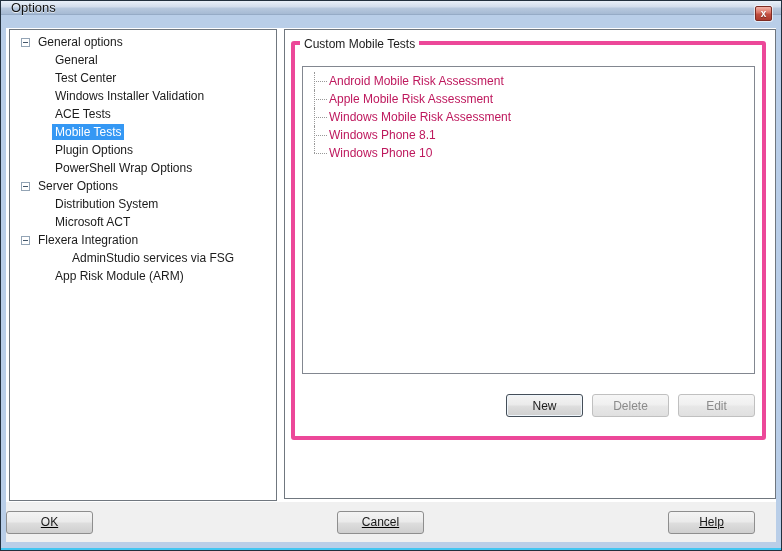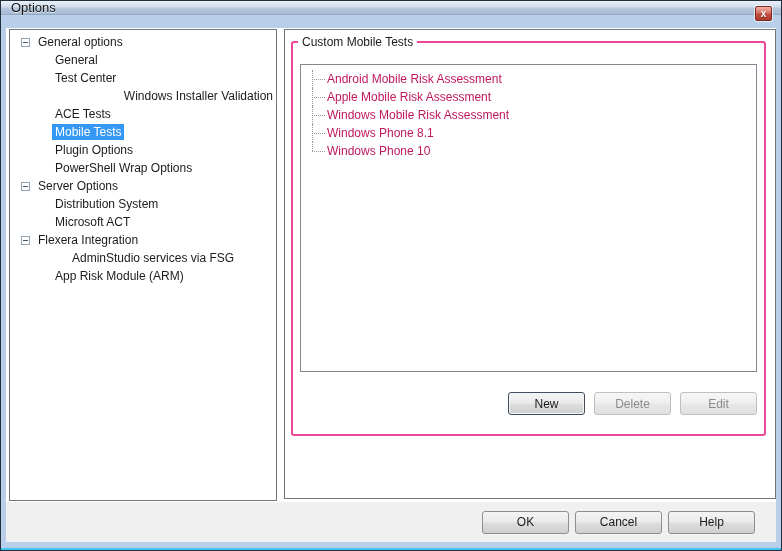--- a/index.html
+++ b/index.html
@@ -70,21 +70,21 @@
   }
   .tree-label { padding:1px 3px; }
   .tree-row.selected .tree-label { background:#3598f4; color:#fff; }
   
   .right-panel {
     position:absolute; left:278px; top:1px; width:492px; height:470px;
     box-sizing:border-box; border:1px solid #70777f; background:#fff;
   }
   .groupbox {
     position:absolute; left:6px; top:11px; right:9px; height:391px;
-    border:2px solid #ec4899; border-radius:3px;
+    border:4px solid #ec4899; border-radius:3px;
   }
   .groupbox-label {
     position:absolute; top:-8px; left:5px; background:#fff; padding:0 4px;
     font-size:12px; color:#1b1b1b;
   }
   .listbox {
     position:absolute; left:7px; top:21px; right:7px; height:308px;
     box-sizing:border-box; border:1px solid #828790; background:#fff;
     padding-top:5px; overflow:hidden;
   }
@@ -118,22 +118,22 @@
     background:linear-gradient(#f6f6f6 0%, #f0f0f0 45%, #e7e7e7 55%, #e0e0e0 100%);
   }
   .side-buttons {
     position:absolute; right:7px; top:349px; display:flex; gap:9px;margin-left:16px;
   }
   .side-buttons .btn { width:77px; }
   
   .bottom-strip {
     position:absolute; left:0; right:0; bottom:0; height:40px;
     background:#f0f0f0;
-    display:flex; align-items:center; justify-content:flex-end;
-    gap:6px; padding-right:21px; box-sizing:border-box;
+    display:flex; align-items:center; justify-content:space-between;
+    gap:6px; padding-right:21px; box-sizing:border-box;text-decoration:underline;
   }
   .bottom-strip .btn { width:87px; }
 </style>
 </head>
 <body>
 
 <div class="window">
 
   <div class="titlebar">
     <span>Options</span>
@@ -153,21 +153,21 @@
             <span class="tree-label">General options</span>
           </div>
           <div class="tree-row" style="padding-left: 28px;">
             <span class="exp-slot"></span>
             <span class="tree-label">General</span>
           </div>
           <div class="tree-row" style="padding-left: 28px;">
             <span class="exp-slot"></span>
             <span class="tree-label">Test Center</span>
           </div>
-          <div class="tree-row" style="padding-left: 28px; justify-content: flex-end;">
+          <div class="tree-row" style="padding-left: 28px;">
             <span class="exp-slot"></span>
             <span class="tree-label">Windows Installer Validation</span>
           </div>
           <div class="tree-row" style="padding-left: 28px;">
             <span class="exp-slot"></span>
             <span class="tree-label">ACE Tests</span>
           </div>
           <div class="tree-row selected" style="padding-left: 28px;">
             <span class="exp-slot"></span>
             <span class="tree-label">Mobile Tests</span>

